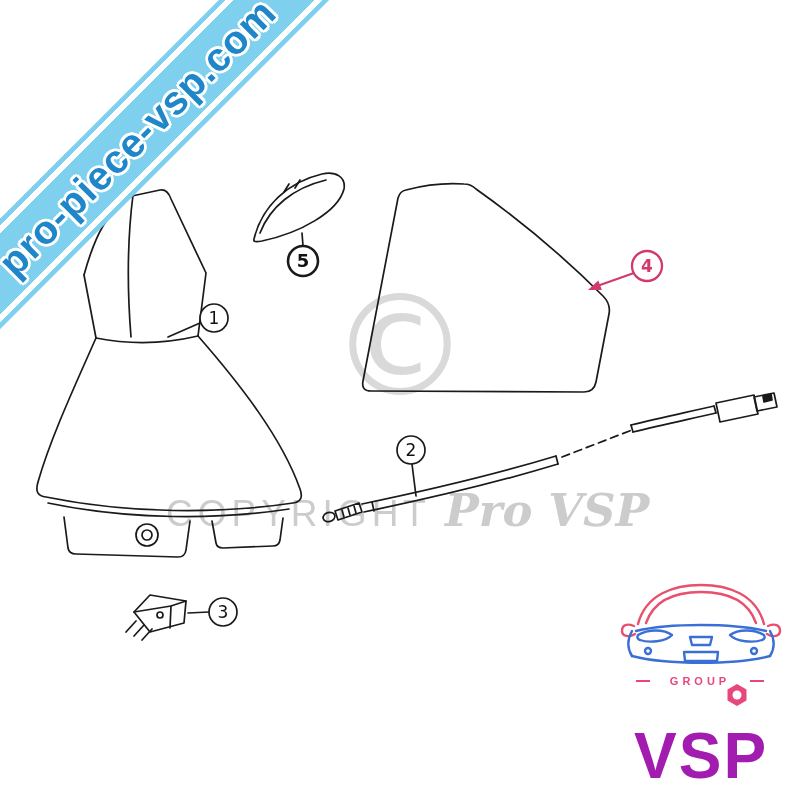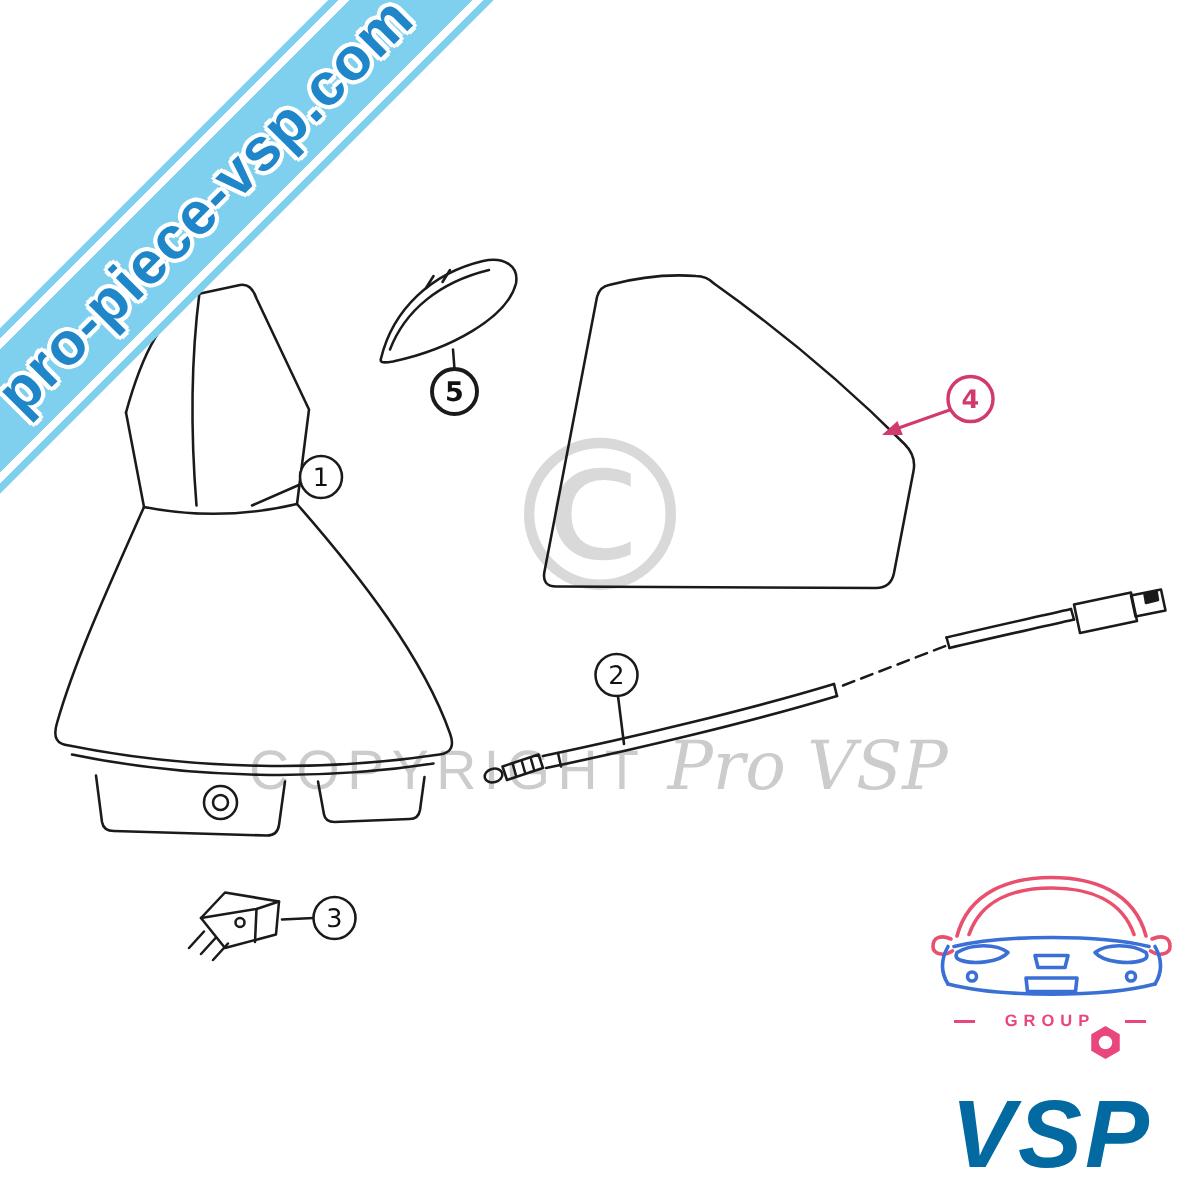--- a/index.html
+++ b/index.html
@@ -29,42 +29,42 @@
                  -3px 0 0 #fff, 3px 0 0 #fff, 0 -3px 0 #fff, 0 3px 0 #fff;
   }
 
   
   .watermark {
     position: absolute; left: 166px; top: 484px; z-index: 1;
     color: #cccccc; white-space: nowrap;
     display: flex; align-items: baseline; gap: 14px;
   }
   .wm-copyright { font-size: 37px; letter-spacing: 5px; }
-  .wm-brand { font-family: "DejaVu Serif", serif; font-style: italic; font-weight: normal; font-size: 45px; }
+  .wm-brand { font-family: "DejaVu Serif", serif; font-style: italic; font-weight: bold; font-size: 45px; }
 
   .diagram { position: absolute; left: 0; top: 0; z-index: 2; }
   svg text { font-family: "DejaVu Sans", sans-serif; }
 
   
   .logo { position: absolute; left: 606px; top: 578px; width: 192px; height: 212px; z-index: 3; }
   .logo-car { position: absolute; left: 8px; top: 0; }
   .logo-group {
     position: absolute; left: 24px; top: 97px; width: 140px;
     display: flex; align-items: center; justify-content: center; gap: 20px;
     color: #e8467c; font-size: 11px; font-weight: bold; letter-spacing: 4px;
   }
   .logo-group .gline { display: inline-block; width: 14px; height: 2px; background: #e8467c; }
   .logo-pro {
     position: absolute; left: 0; top: 100px; font-size: 68px; line-height: 1;
     font-weight: bold; font-style: italic; color: #e8467c;
   }
   .logo-nut { position: absolute; left: 118px; top: 104px; }
   .logo-vsp {
     position: absolute; left: 28px; top: 146px; font-size: 64px; line-height: 1;
-    font-weight: bold; font-style: italic; color: #0369a1; letter-spacing: 2px;
+    font-weight: bold; color: #a21caf; letter-spacing: 2px;
   }
 </style>
 </head>
 <body>
 
 <div class="page">
 
   <div class="ribbon">
     <span class="ribbon-text">pro-piece-vsp.com</span>
   </div>

